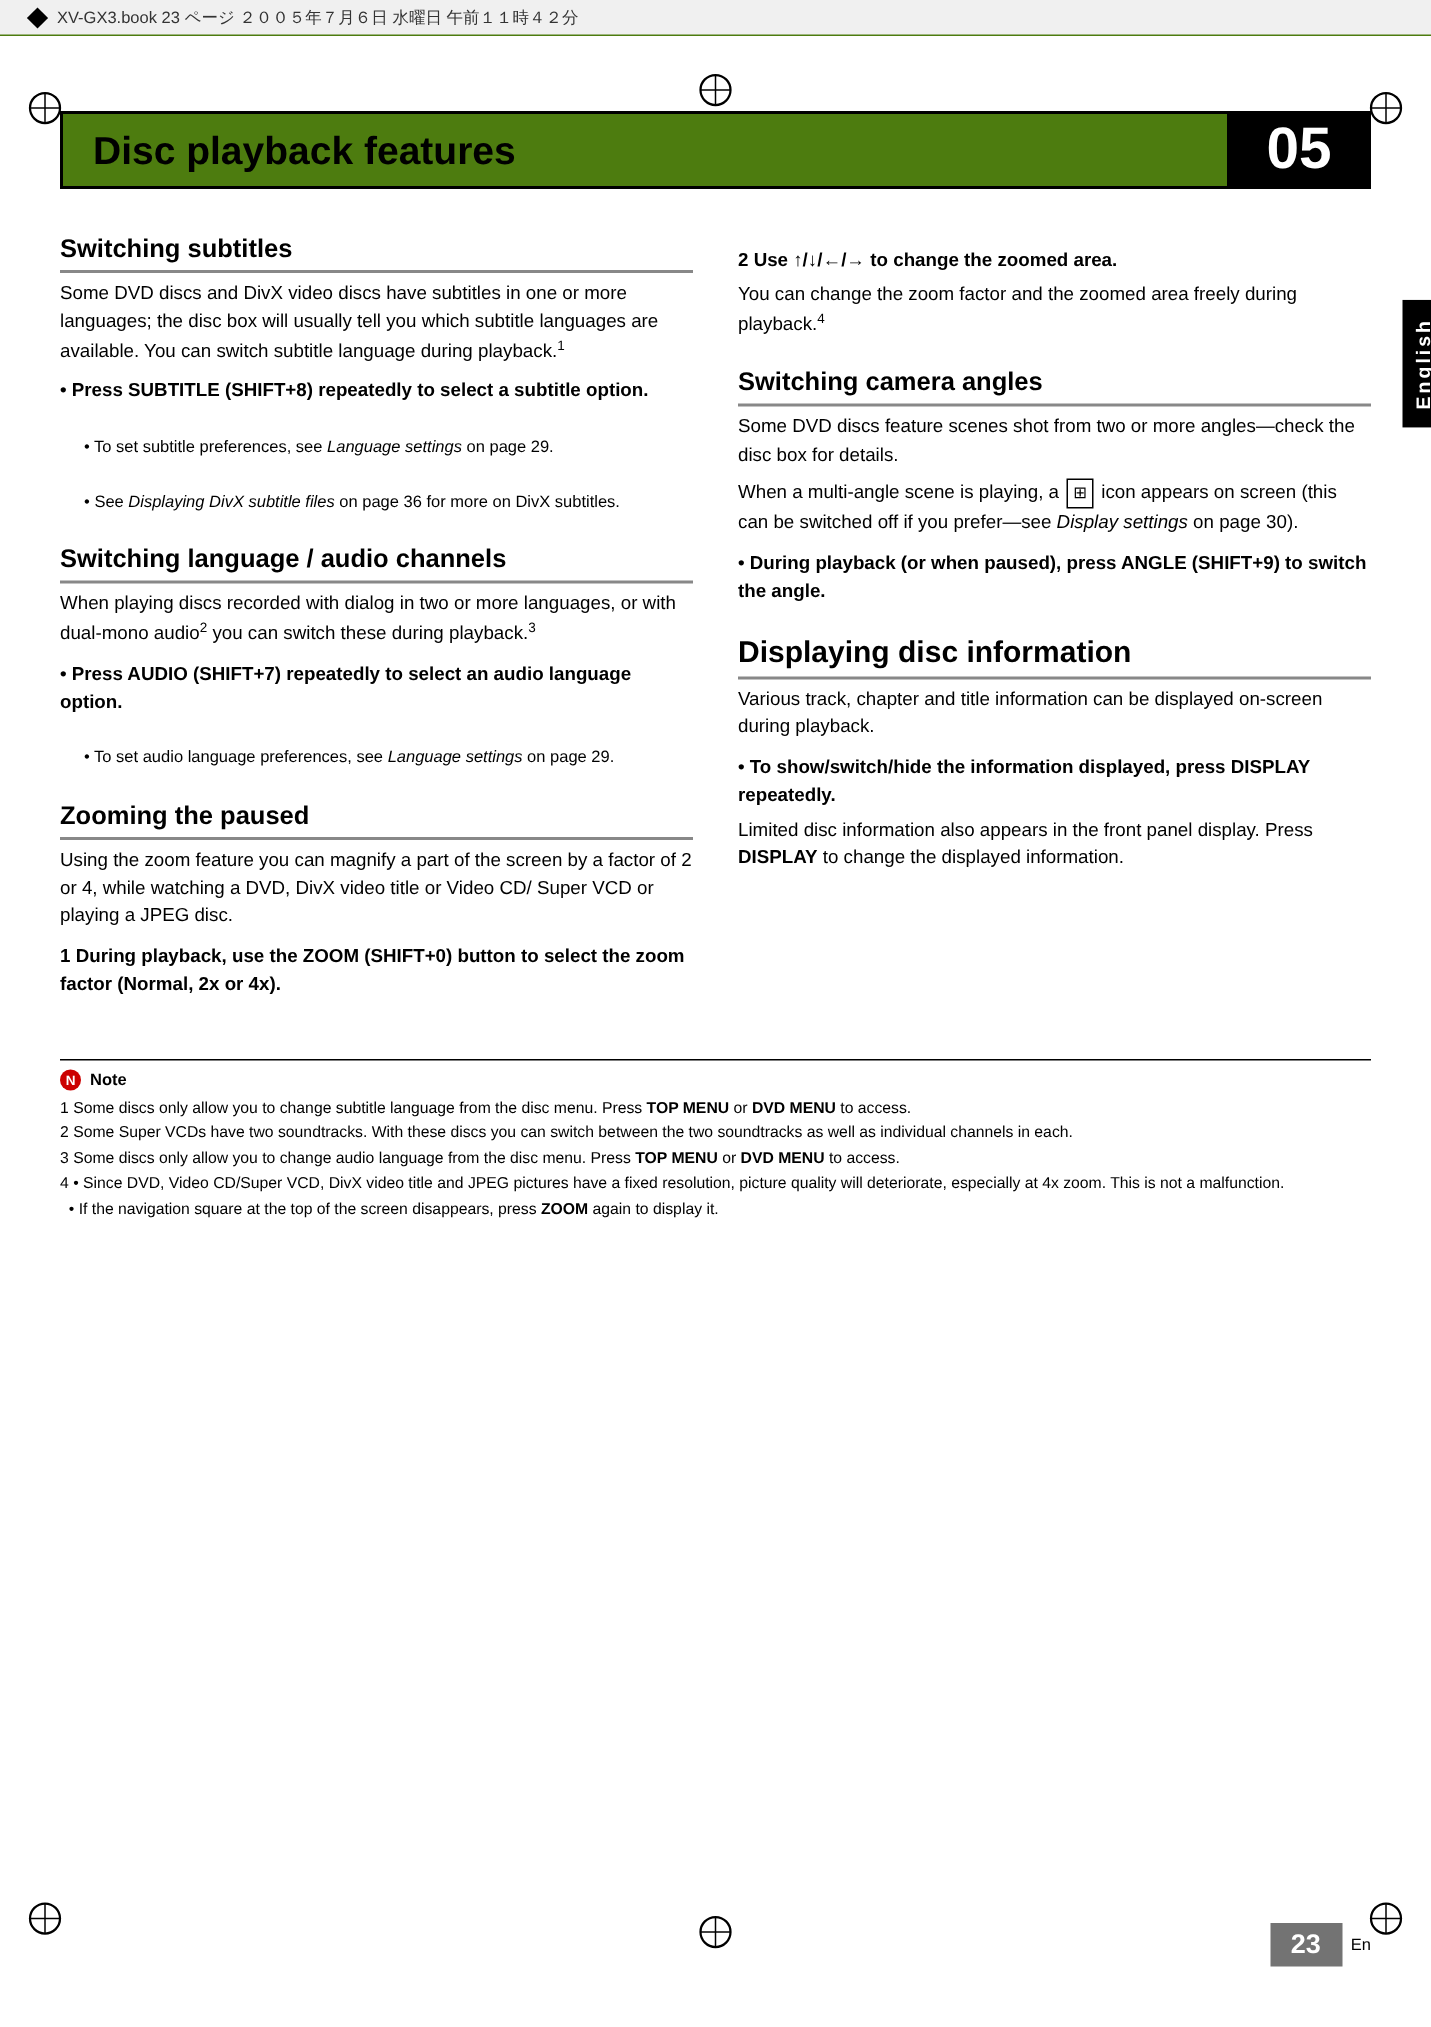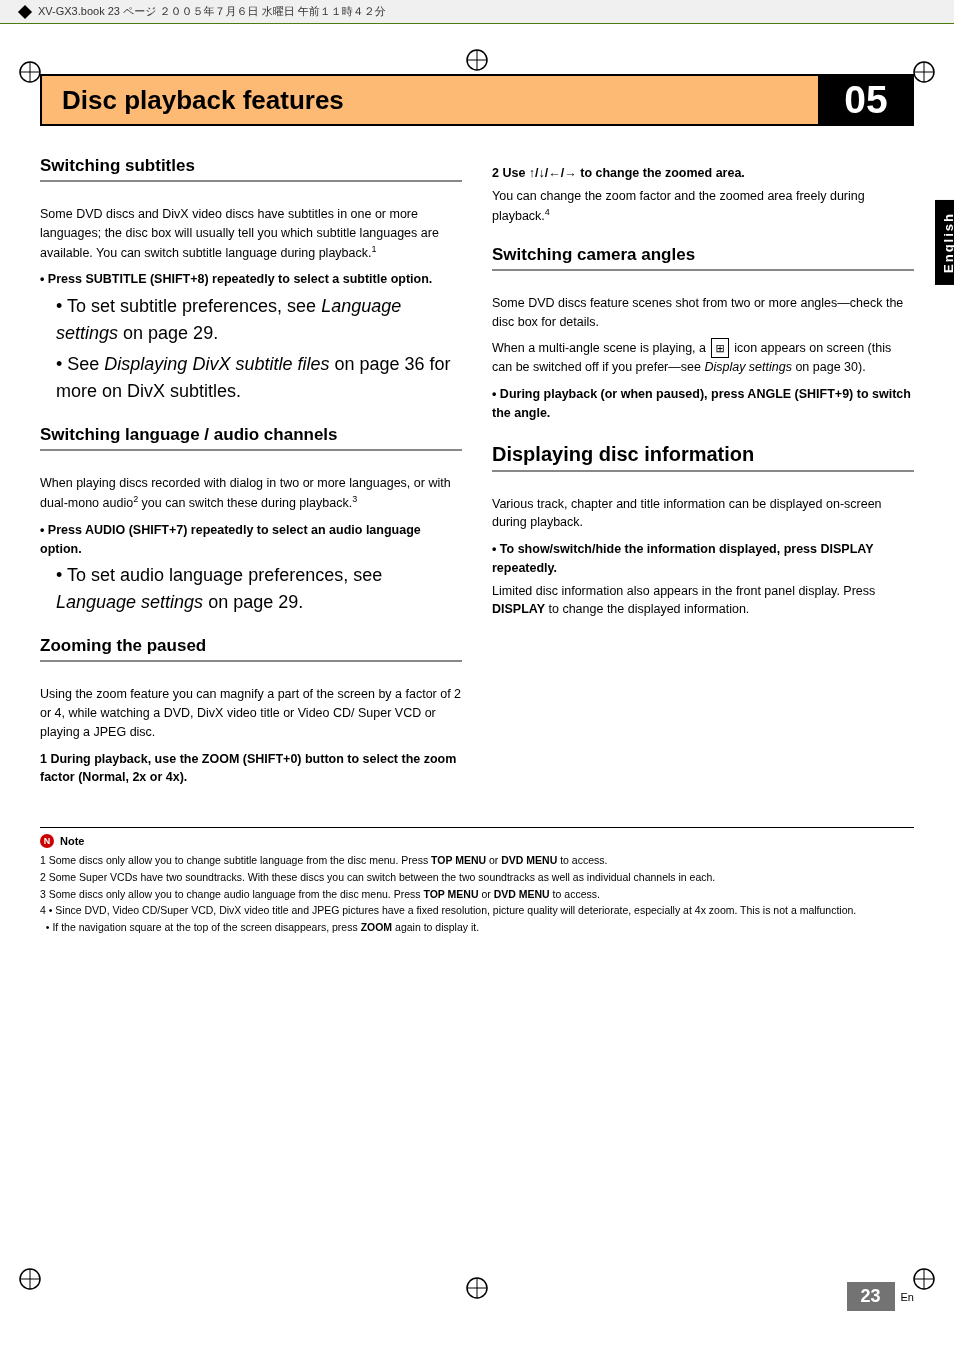--- a/index.html
+++ b/index.html
@@ -53,21 +53,21 @@
 
     
     .page-header {
       position: relative;
       margin: 50px 40px 0 40px;
       display: flex;
       align-items: stretch;
       height: 52px;
     }
     .header-title-box {
-      background: #fdba74;
+      background: #4d7c0f;
       border: 2px solid #000;
       border-right: none;
       padding: 8px 20px;
       flex: 1;
       display: flex;
       align-items: center;
     }
     .header-title-box h1 {
       font-size: 26px;
       font-weight: bold;
@@ -110,42 +110,42 @@
 
     
     .section {
       margin-bottom: 20px;
     }
     .section-title {
       font-size: 17px;
       font-weight: bold;
       border-bottom: 2px solid #888;
       padding-bottom: 4px;
-      margin-bottom: 23px;
+      margin-bottom: 4px;
     }
     .section-title.large {
       font-size: 20px;
     }
     .section-body {
       font-size: 12.5px;
       line-height: 1.5;
     }
     .section-body p {
       margin-bottom: 6px;
     }
     .bullet-point {
       margin: 8px 0 4px 0;
       font-size: 12.5px;
     }
     .bullet-point strong {
       font-weight: bold;
     }
     .sub-bullet {
-      margin: 4px 0 4px 16px;
-      font-size: 18px;
+      margin: 20px 0 4px 16px;
+      font-size: 11px;
       line-height: 1.5;
     }
     .sub-bullet::before {
       content: "• ";
     }
     sup { font-size: 9px; }
 
     
     .step {
       font-size: 12.5px;

